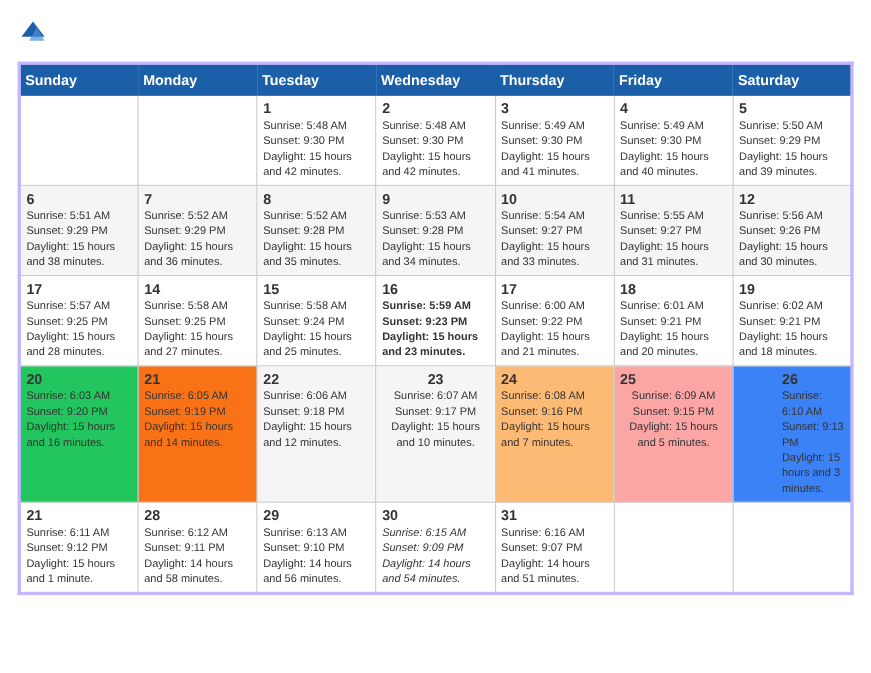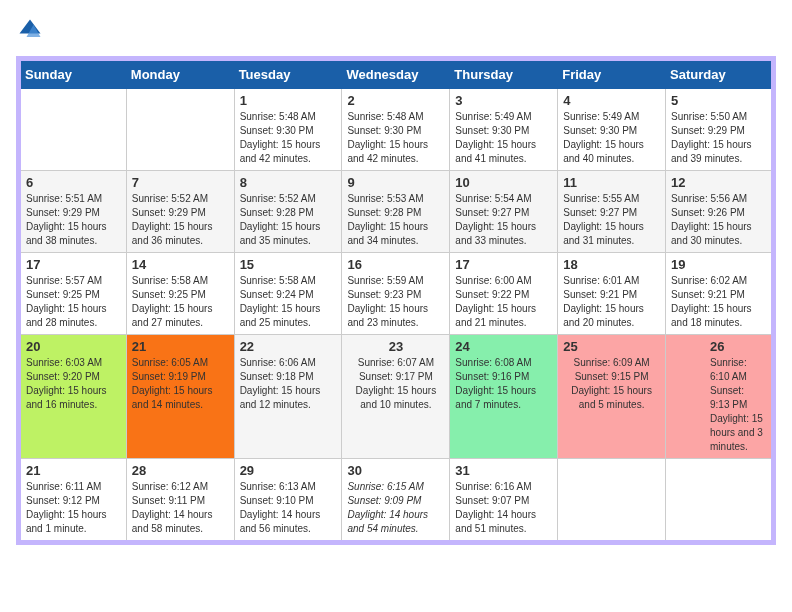--- a/index.html
+++ b/index.html
@@ -49,21 +49,21 @@
       color: #333;
       line-height: 1.1;
     }
     .subtitle {
       font-size: 15px;
       color: #555;
     }
     .calendar {
       width: 100%;
       border-collapse: collapse;
-      border: 5px solid #c4b5fd;
+      border: 3px solid #c4b5fd;
     }
     .calendar th {
       background-color: #1a5fa8;
       color: #fff;
       font-size: 13px;
       font-weight: bold;
       padding: 6px 4px;
       text-align: left;
       border: 1px solid #1a5fa8;
     }
@@ -220,21 +220,21 @@
 Daylight: 15 hours and 27 minutes.</div>
         </td>
         <td>
           <span class="day-number">15</span>
           <div class="day-info" style="white-space: pre-line;">Sunrise: 5:58 AM
 Sunset: 9:24 PM
 Daylight: 15 hours and 25 minutes.</div>
         </td>
         <td>
           <span class="day-number">16</span>
-          <div class="day-info" style="white-space: pre-line;">Sunrise: 5:59 AM
+          <div class="day-info" style="white-space: pre-line; font-weight: bold;">Sunrise: 5:59 AM
 Sunset: 9:23 PM
 Daylight: 15 hours and 23 minutes.</div>
         </td>
         <td>
           <span class="day-number">17</span>
           <div class="day-info" style="white-space: pre-line;">Sunrise: 6:00 AM
 Sunset: 9:22 PM
 Daylight: 15 hours and 21 minutes.</div>
         </td>
         <td>
@@ -244,21 +244,21 @@
 Daylight: 15 hours and 20 minutes.</div>
         </td>
         <td>
           <span class="day-number">19</span>
           <div class="day-info" style="white-space: pre-line;">Sunrise: 6:02 AM
 Sunset: 9:21 PM
 Daylight: 15 hours and 18 minutes.</div>
         </td>
       </tr>
       <tr>
-        <td style="background: #bef264;">
+        <td style="background: #22c55e;">
           <span class="day-number">20</span>
           <div class="day-info" style="white-space: pre-line;">Sunrise: 6:03 AM
 Sunset: 9:20 PM
 Daylight: 15 hours and 16 minutes.</div>
         </td>
         <td style="background: #f97316;">
           <span class="day-number">21</span>
           <div class="day-info" style="white-space: pre-line;">Sunrise: 6:05 AM
 Sunset: 9:19 PM
 Daylight: 15 hours and 14 minutes.</div>
@@ -268,33 +268,33 @@
           <div class="day-info" style="white-space: pre-line;">Sunrise: 6:06 AM
 Sunset: 9:18 PM
 Daylight: 15 hours and 12 minutes.</div>
         </td>
         <td style="background: rgb(245, 245, 245); text-align: center;">
           <span class="day-number">23</span>
           <div class="day-info" style="white-space: pre-line;">Sunrise: 6:07 AM
 Sunset: 9:17 PM
 Daylight: 15 hours and 10 minutes.</div>
         </td>
-        <td style="background: #86efac;">
+        <td style="background: #fdba74;">
           <span class="day-number">24</span>
           <div class="day-info" style="white-space: pre-line;">Sunrise: 6:08 AM
 Sunset: 9:16 PM
 Daylight: 15 hours and 7 minutes.</div>
         </td>
         <td style="background: #fca5a5;">
           <span class="day-number">25</span>
           <div class="day-info" style="white-space: pre-line; text-align: center;">Sunrise: 6:09 AM
 Sunset: 9:15 PM
 Daylight: 15 hours and 5 minutes.</div>
         </td>
-        <td style="background: #fca5a5; padding-left: 44px;">
+        <td style="background: #3b82f6; padding-left: 44px;">
           <span class="day-number">26</span>
           <div class="day-info" style="white-space: pre-line;">Sunrise: 6:10 AM
 Sunset: 9:13 PM
 Daylight: 15 hours and 3 minutes.</div>
         </td>
       </tr>
       <tr>
         <td>
           <span class="day-number">21</span>
           <div class="day-info" style="white-space: pre-line;">Sunrise: 6:11 AM

